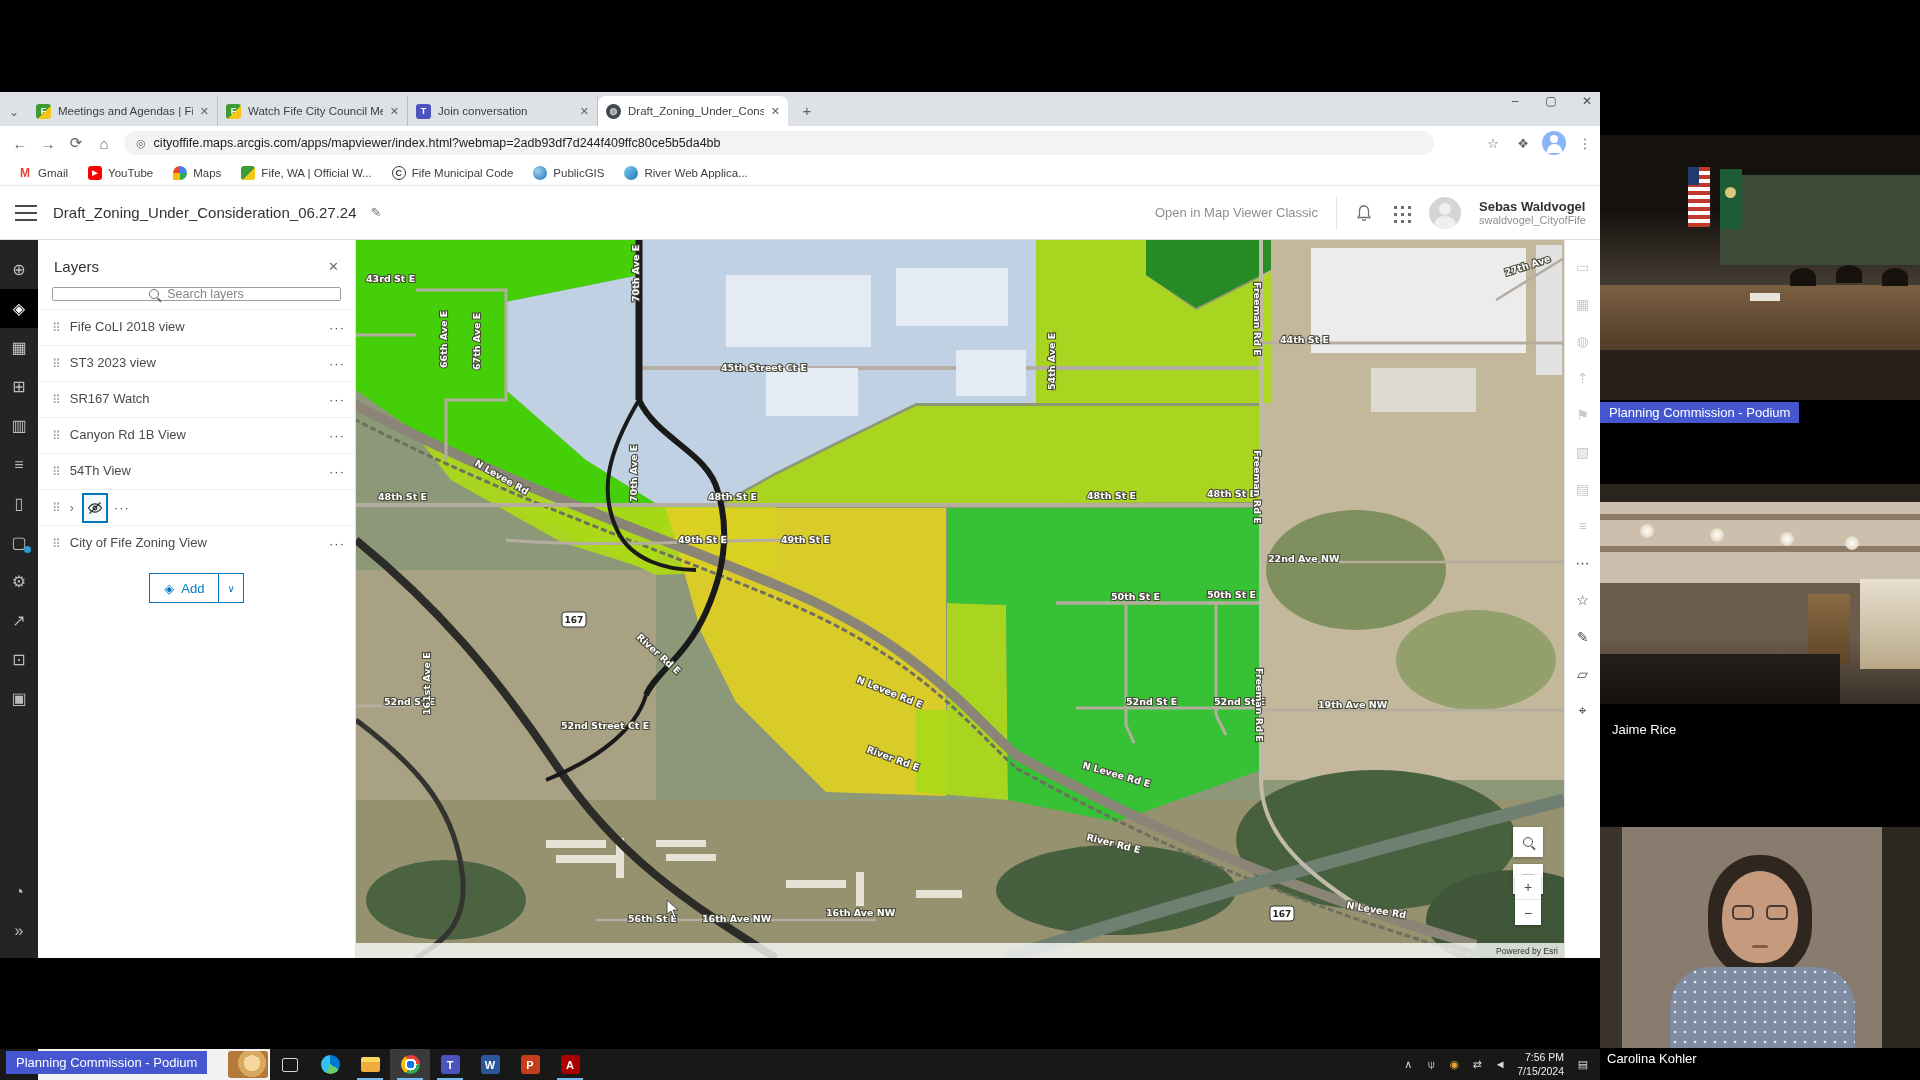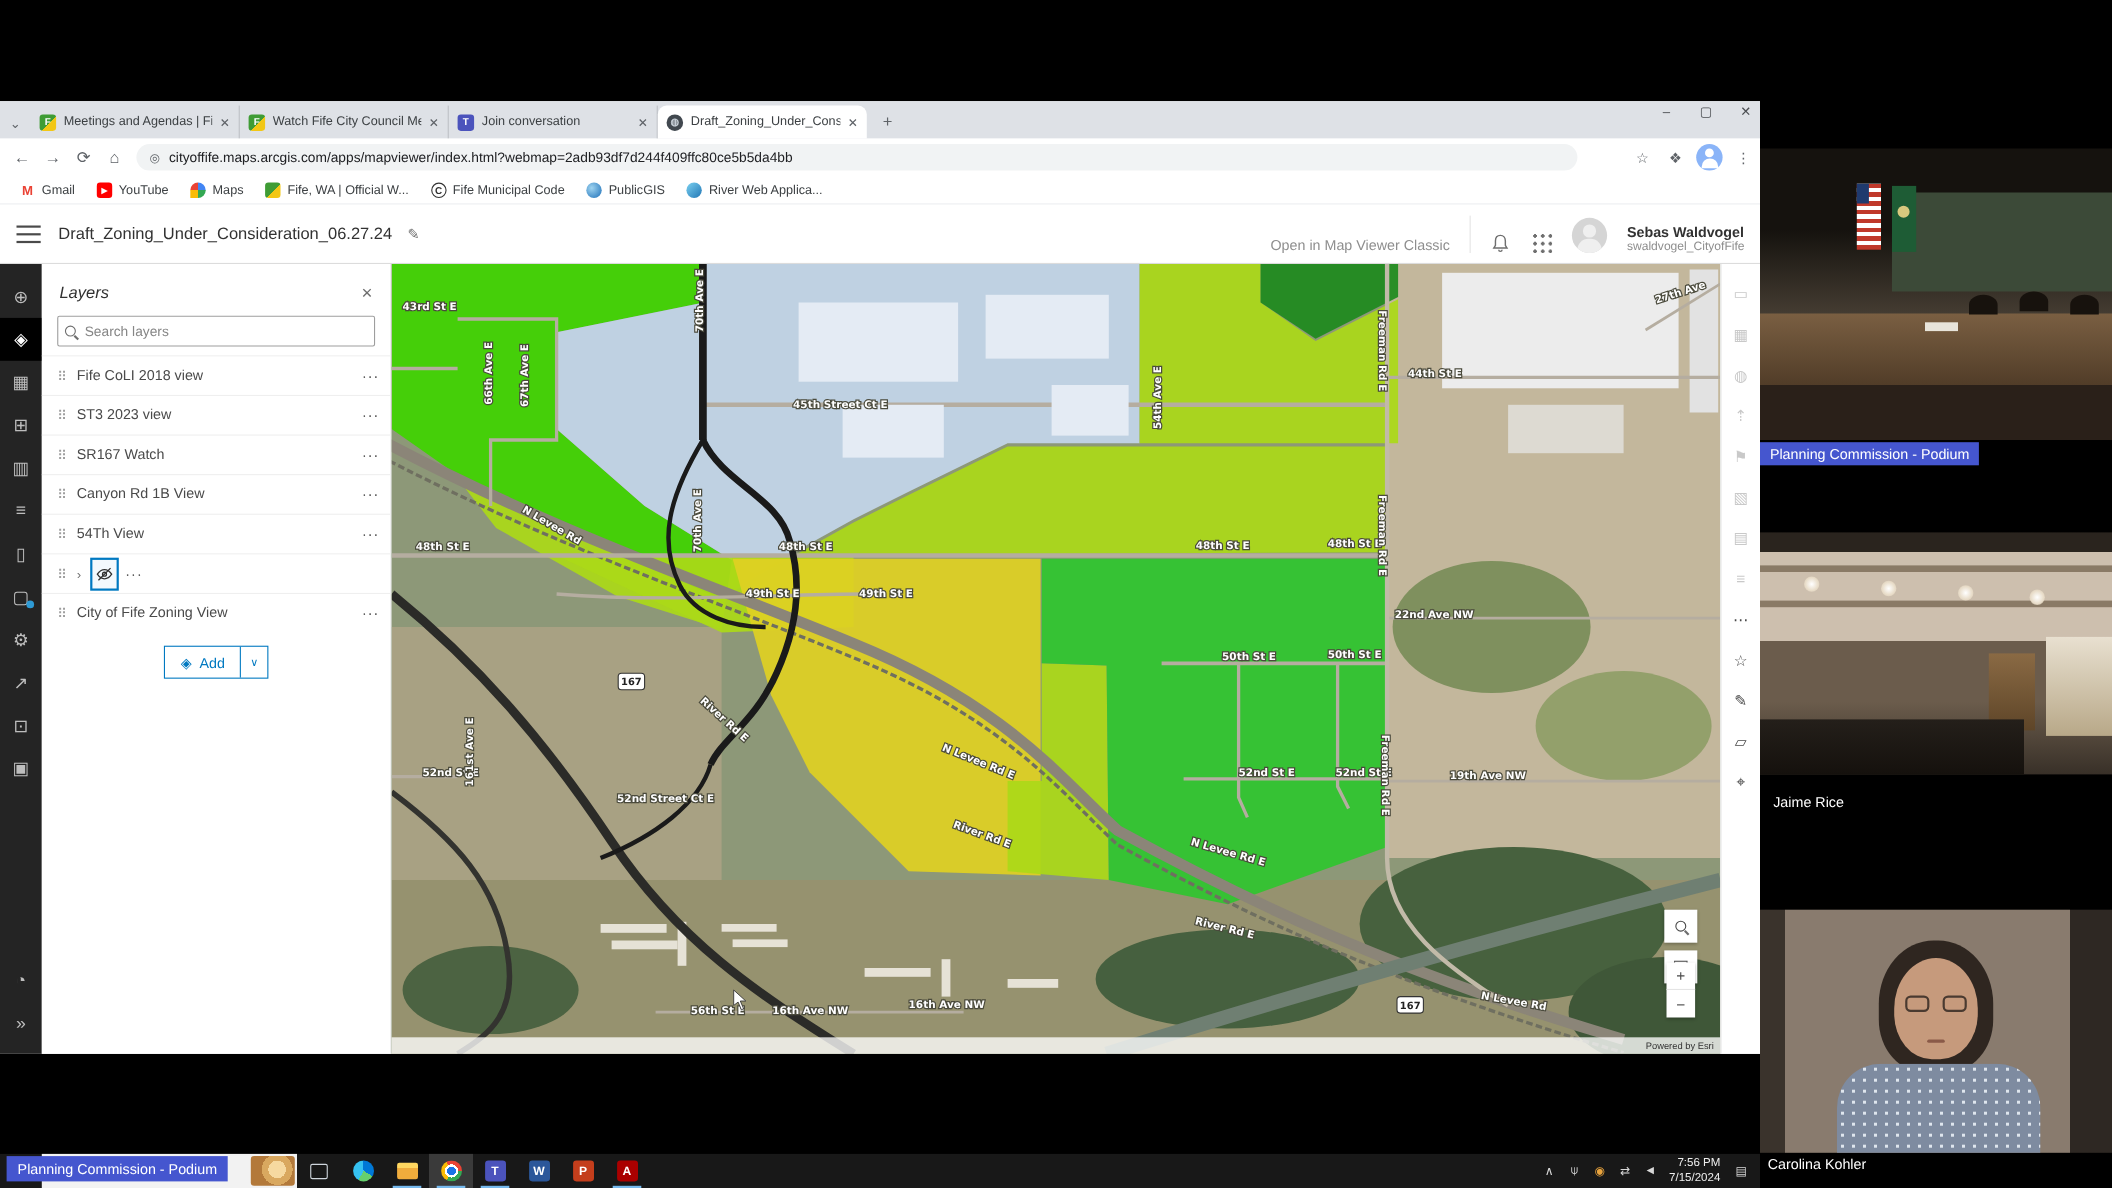--- a/index.html
+++ b/index.html
@@ -42,44 +42,44 @@
   .bi-code { background:#fff; border:1.5px solid #333; color:#333; border-radius:50%; }
   .bi-pgis { background:radial-gradient(circle at 35% 35%,#9ed3f0,#1c6fb8); border-radius:50%; }
   .bi-arcgis { background:linear-gradient(135deg,#7ad0f0,#2176b5); border-radius:50%; }
 
   
   #appheader { position:absolute; left:0; top:94px; width:1600px; height:54px; background:#fff; border-bottom:1px solid #dcdcdc; display:flex; align-items:center; }
   #hamburger { width:22px; height:16px; margin:0 16px 0 15px; display:flex; flex-direction:column; justify-content:space-between; }
   #hamburger i { height:2px; background:#4a4a4a; }
   #maptitle { font-size:15px; color:#323232; }
   #title-edit { color:#6e6e6e; font-size:13px; margin-left:14px; }
-  #header-right { margin-left:auto; display:flex; align-items:flex-end; gap:18px; padding-right:14px; }
+  #header-right { margin-left:auto; display:flex; align-items:center; gap:18px; padding-right:14px; }
   #open-classic { font-size:13px; color:#8e8e8e; }
   #hdr-divider { width:1px; height:34px; background:#e4e4e4; }
   #bell svg { display:block; }
   #appgrid { width:20px; height:20px; background-image:radial-gradient(circle,#6e6e6e 1.6px,transparent 1.8px); background-size:7px 7px; background-position:1px 1px; }
   #avatar-esri { width:32px; height:32px; border-radius:50%; background:#d5d5d5; position:relative; overflow:hidden; }
   #avatar-esri::before { content:""; position:absolute; left:10px; top:6px; width:12px; height:12px; border-radius:50%; background:#efefef; }
   #avatar-esri::after { content:""; position:absolute; left:5px; top:19px; width:22px; height:14px; border-radius:10px 10px 0 0; background:#efefef; }
   #username { font-size:13px; font-weight:bold; color:#323232; }
   #userid { font-size:11px; color:#8e8e8e; }
 
   
   #rail { position:absolute; left:0; top:148px; width:38px; height:718px; background:#242424; display:flex; flex-direction:column; align-items:center; padding-top:10px; }
   .rail-ic { width:38px; height:39px; display:flex; align-items:center; justify-content:center; color:#bdbdbd; font-size:16px; position:relative; }
   .rail-ic.active { background:#000; color:#fff; }
   .rail-ic .dot { position:absolute; right:7px; bottom:9px; width:7px; height:7px; border-radius:50%; background:#2e9bd6; }
   #rail-bottom { margin-top:auto; display:flex; flex-direction:column; align-items:center; padding-bottom:8px; }
 
   
   #panel { position:absolute; left:38px; top:148px; width:318px; height:718px; background:#fff; border-right:1px solid #e0e0e0; }
   #panel-head { display:flex; align-items:center; padding:18px 16px 12px 16px; }
-  #panel-title { font-size:15px; color:#323232;font-style:italic; }
+  #panel-title { font-size:15px; color:#323232; }
   #panel-close { margin-left:auto; color:#6e6e6e; font-size:13px; }
-  #layer-search { display:flex; align-items:center; gap:8px; margin:0 14px 8px 14px; height:28px; border:1px solid #9e9e9e; border-radius:2px; padding:0 6px; }
+  #layer-search { display:flex; align-items:center; gap:8px; margin:0 14px 8px 14px; height:14px; border:1px solid #9e9e9e; border-radius:2px; padding:0 6px;justify-content:center; }
   #layer-search .ph { font-size:12.5px; color:#868686; }
   .mag { width:10px; height:10px; border:1.6px solid #6e6e6e; border-radius:50%; position:relative; flex:0 0 10px; }
   .mag::after { content:""; position:absolute; width:5px; height:1.6px; background:#6e6e6e; transform:rotate(45deg); left:7px; top:9px; }
   .lrow { display:flex; align-items:center; min-height:36px; padding:0 10px 0 14px; border-top:1px solid #efefef; font-size:13px; color:#4a4a4a; }
   .lrow .grip { color:#9e9e9e; font-size:12px; margin-right:10px; letter-spacing:-1px; }
   .lrow .chev { color:#6e6e6e; font-size:12px; margin-right:8px; }
   .lrow .lname { flex:1; line-height:1.3; padding:6px 0; }
   .lrow .kebab { color:#4a4a4a; letter-spacing:1px; }
   .eyebtn { width:26px; height:30px; border:2px solid #0079c1; background:#f3f9fd; display:flex; align-items:center; justify-content:center; margin-right:6px; }
   #addwrap { display:flex; justify-content:center; margin-top:12px; }

